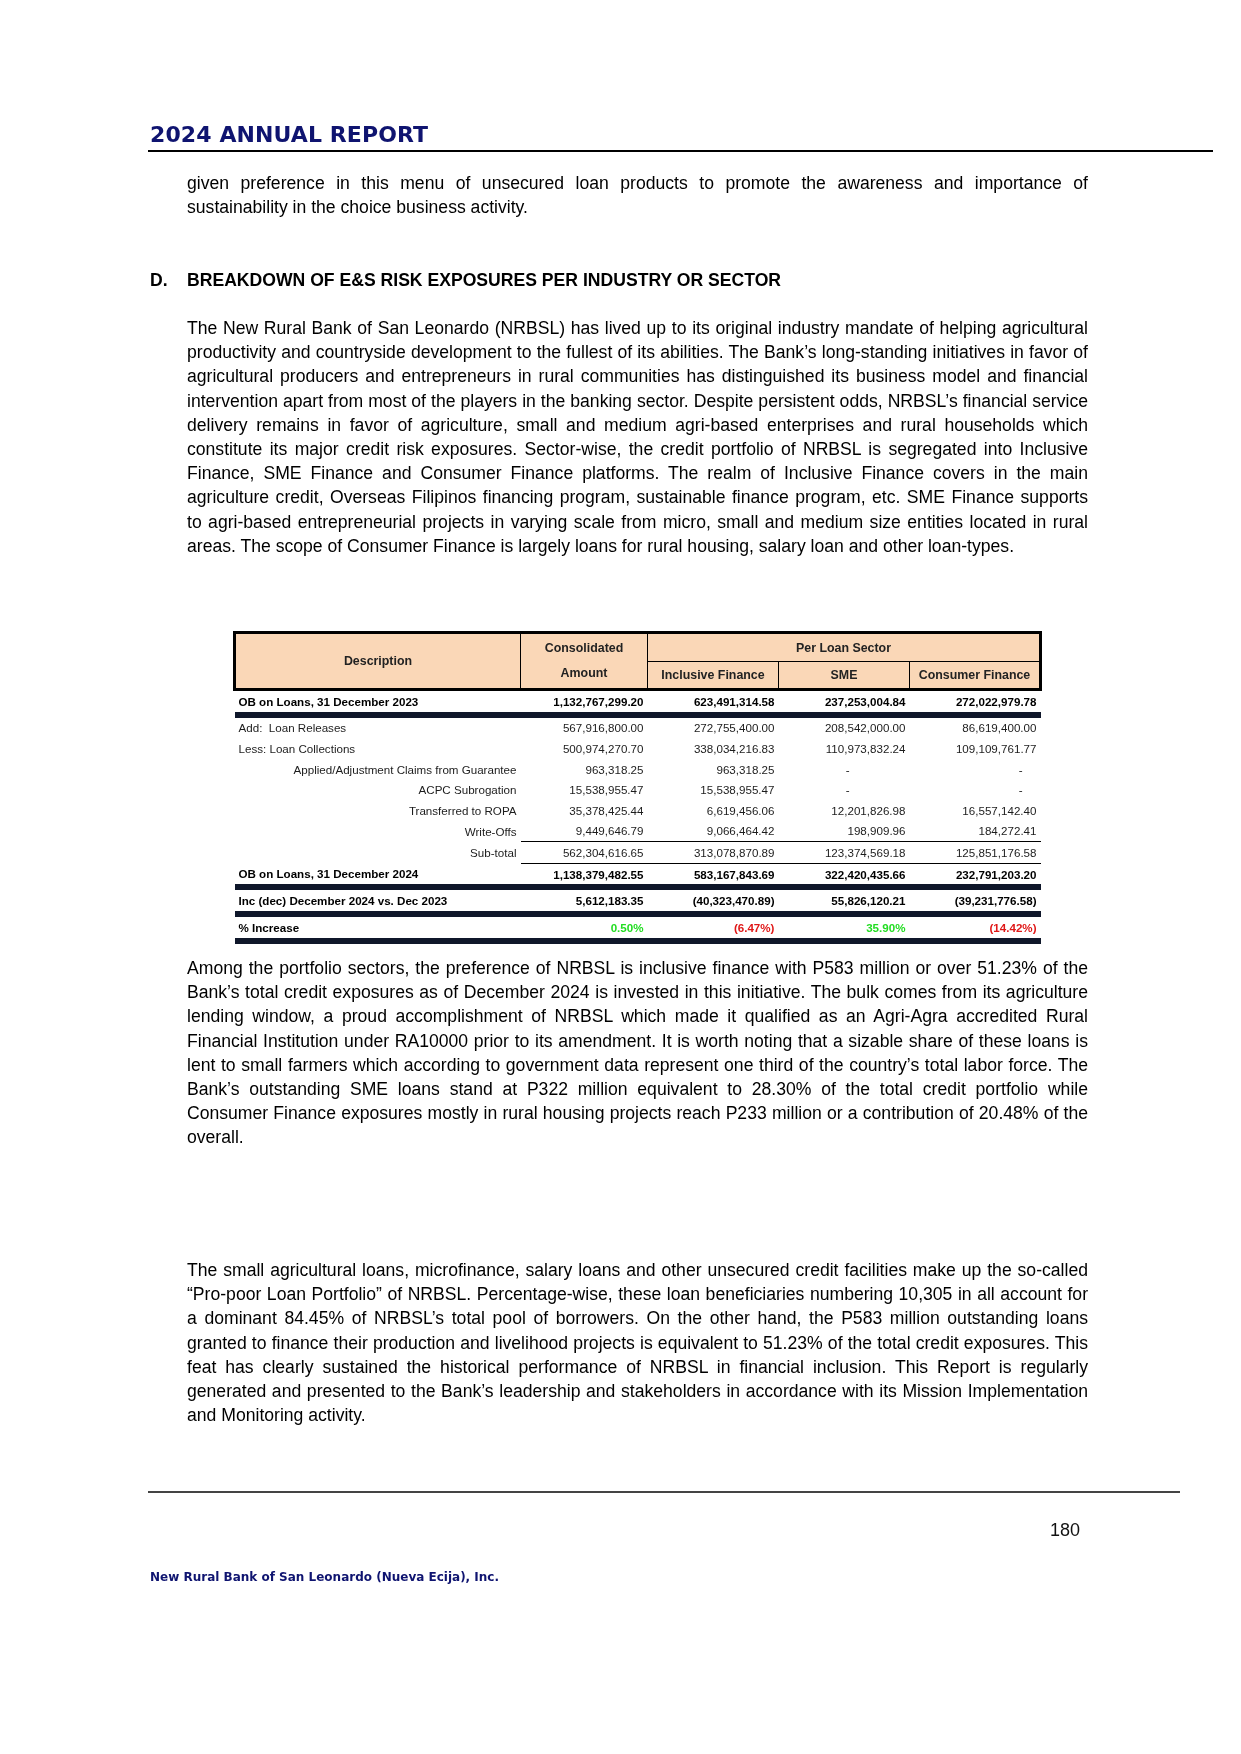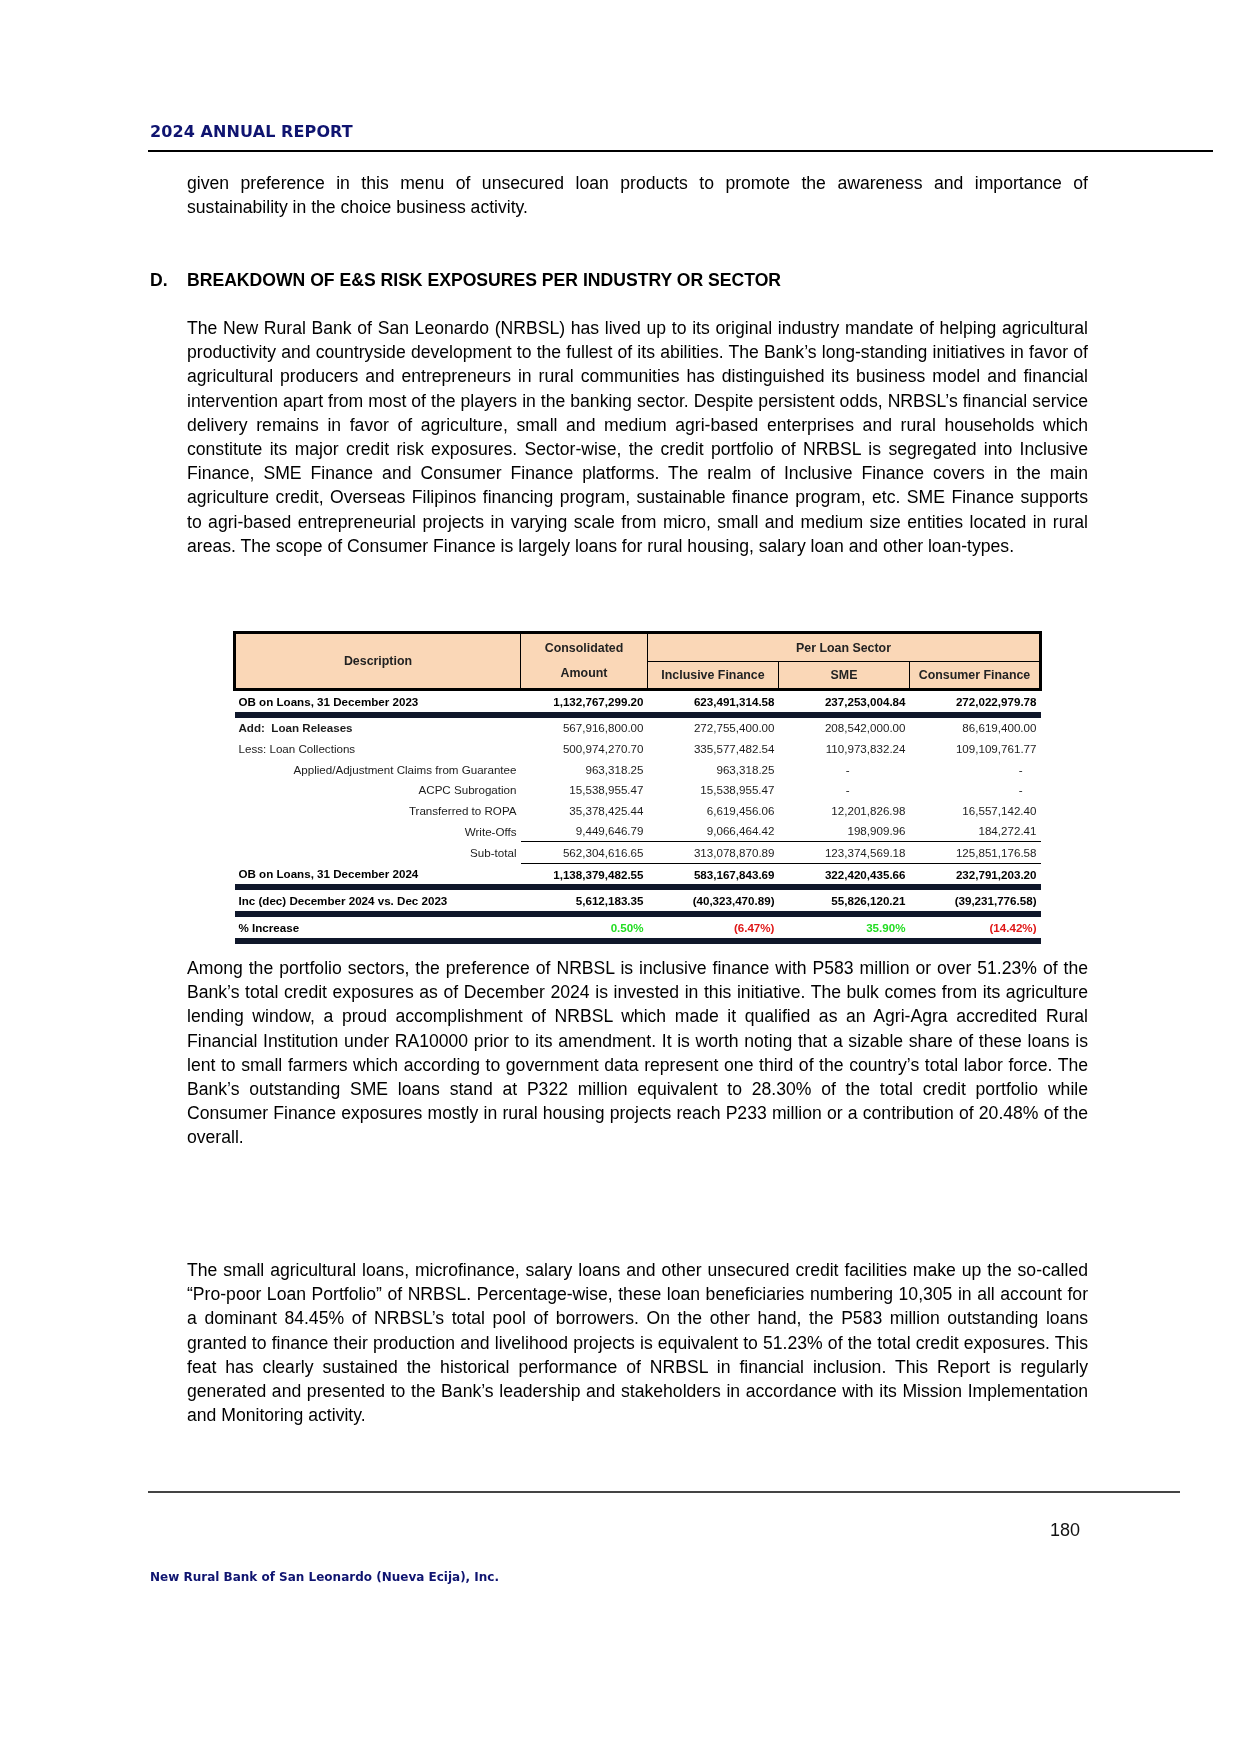--- a/index.html
+++ b/index.html
@@ -1,20 +1,20 @@
 <!DOCTYPE html>
 <html><head>
 <meta charset="utf-8">
 <style>
   html, body { margin: 0; padding: 0; background: #ffffff; }
   body { width: 1241px; height: 1754px; position: relative; overflow: hidden;
          font-family: "Liberation Sans", sans-serif; color: #000; }
 
   .running-header { position: absolute; left: 150px; top: 122px;
-    font-family: "DejaVu Sans", sans-serif; font-weight: bold; font-size: 16px;
+    font-family: "DejaVu Sans", sans-serif; font-weight: bold; font-size: 22px;
     color: #0f1470; letter-spacing: 0.1px; }
   .header-rule { position: absolute; left: 148px; top: 150px; width: 1065px; height: 0;
     border-top: 2px solid #000; }
 
   .content { position: absolute; left: 187px; width: 901px; }
   .para { font-size: 17.6px; line-height: 24.2px; text-align: justify; margin: 0; }
 
   .section-heading { position: absolute; left: 150px; top: 270px; font-size: 17.6px;
     font-weight: bold; display: flex; }
   .section-heading .letter { width: 37px; }
@@ -86,30 +86,30 @@
     </thead>
     <tbody>
       <tr class="bold rule-bottom">
         <td>OB on Loans, 31 December 2023</td>
         <td class="num">1,132,767,299.20</td>
         <td class="num">623,491,314.58</td>
         <td class="num">237,253,004.84</td>
         <td class="num">272,022,979.78</td>
       </tr>
       <tr>
-        <td style="white-space:pre;font-weight:bold;">Add:  Loan Releases</td>
+        <td style="white-space:pre;">Add:  Loan Releases</td>
         <td class="num">567,916,800.00</td>
         <td class="num">272,755,400.00</td>
         <td class="num">208,542,000.00</td>
         <td class="num">86,619,400.00</td>
       </tr>
       <tr>
         <td>Less: Loan Collections</td>
         <td class="num">500,974,270.70</td>
-        <td class="num">335,577,482.54</td>
+        <td class="num">338,034,216.83</td>
         <td class="num">110,973,832.24</td>
         <td class="num">109,109,761.77</td>
       </tr>
       <tr>
         <td class="ind">Applied/Adjustment Claims from Guarantee</td>
         <td class="num">963,318.25</td>
         <td class="num">963,318.25</td>
         <td class="num" style="padding-right:60px;">-</td>
         <td class="num" style="padding-right:18px;">-</td>
       </tr>

